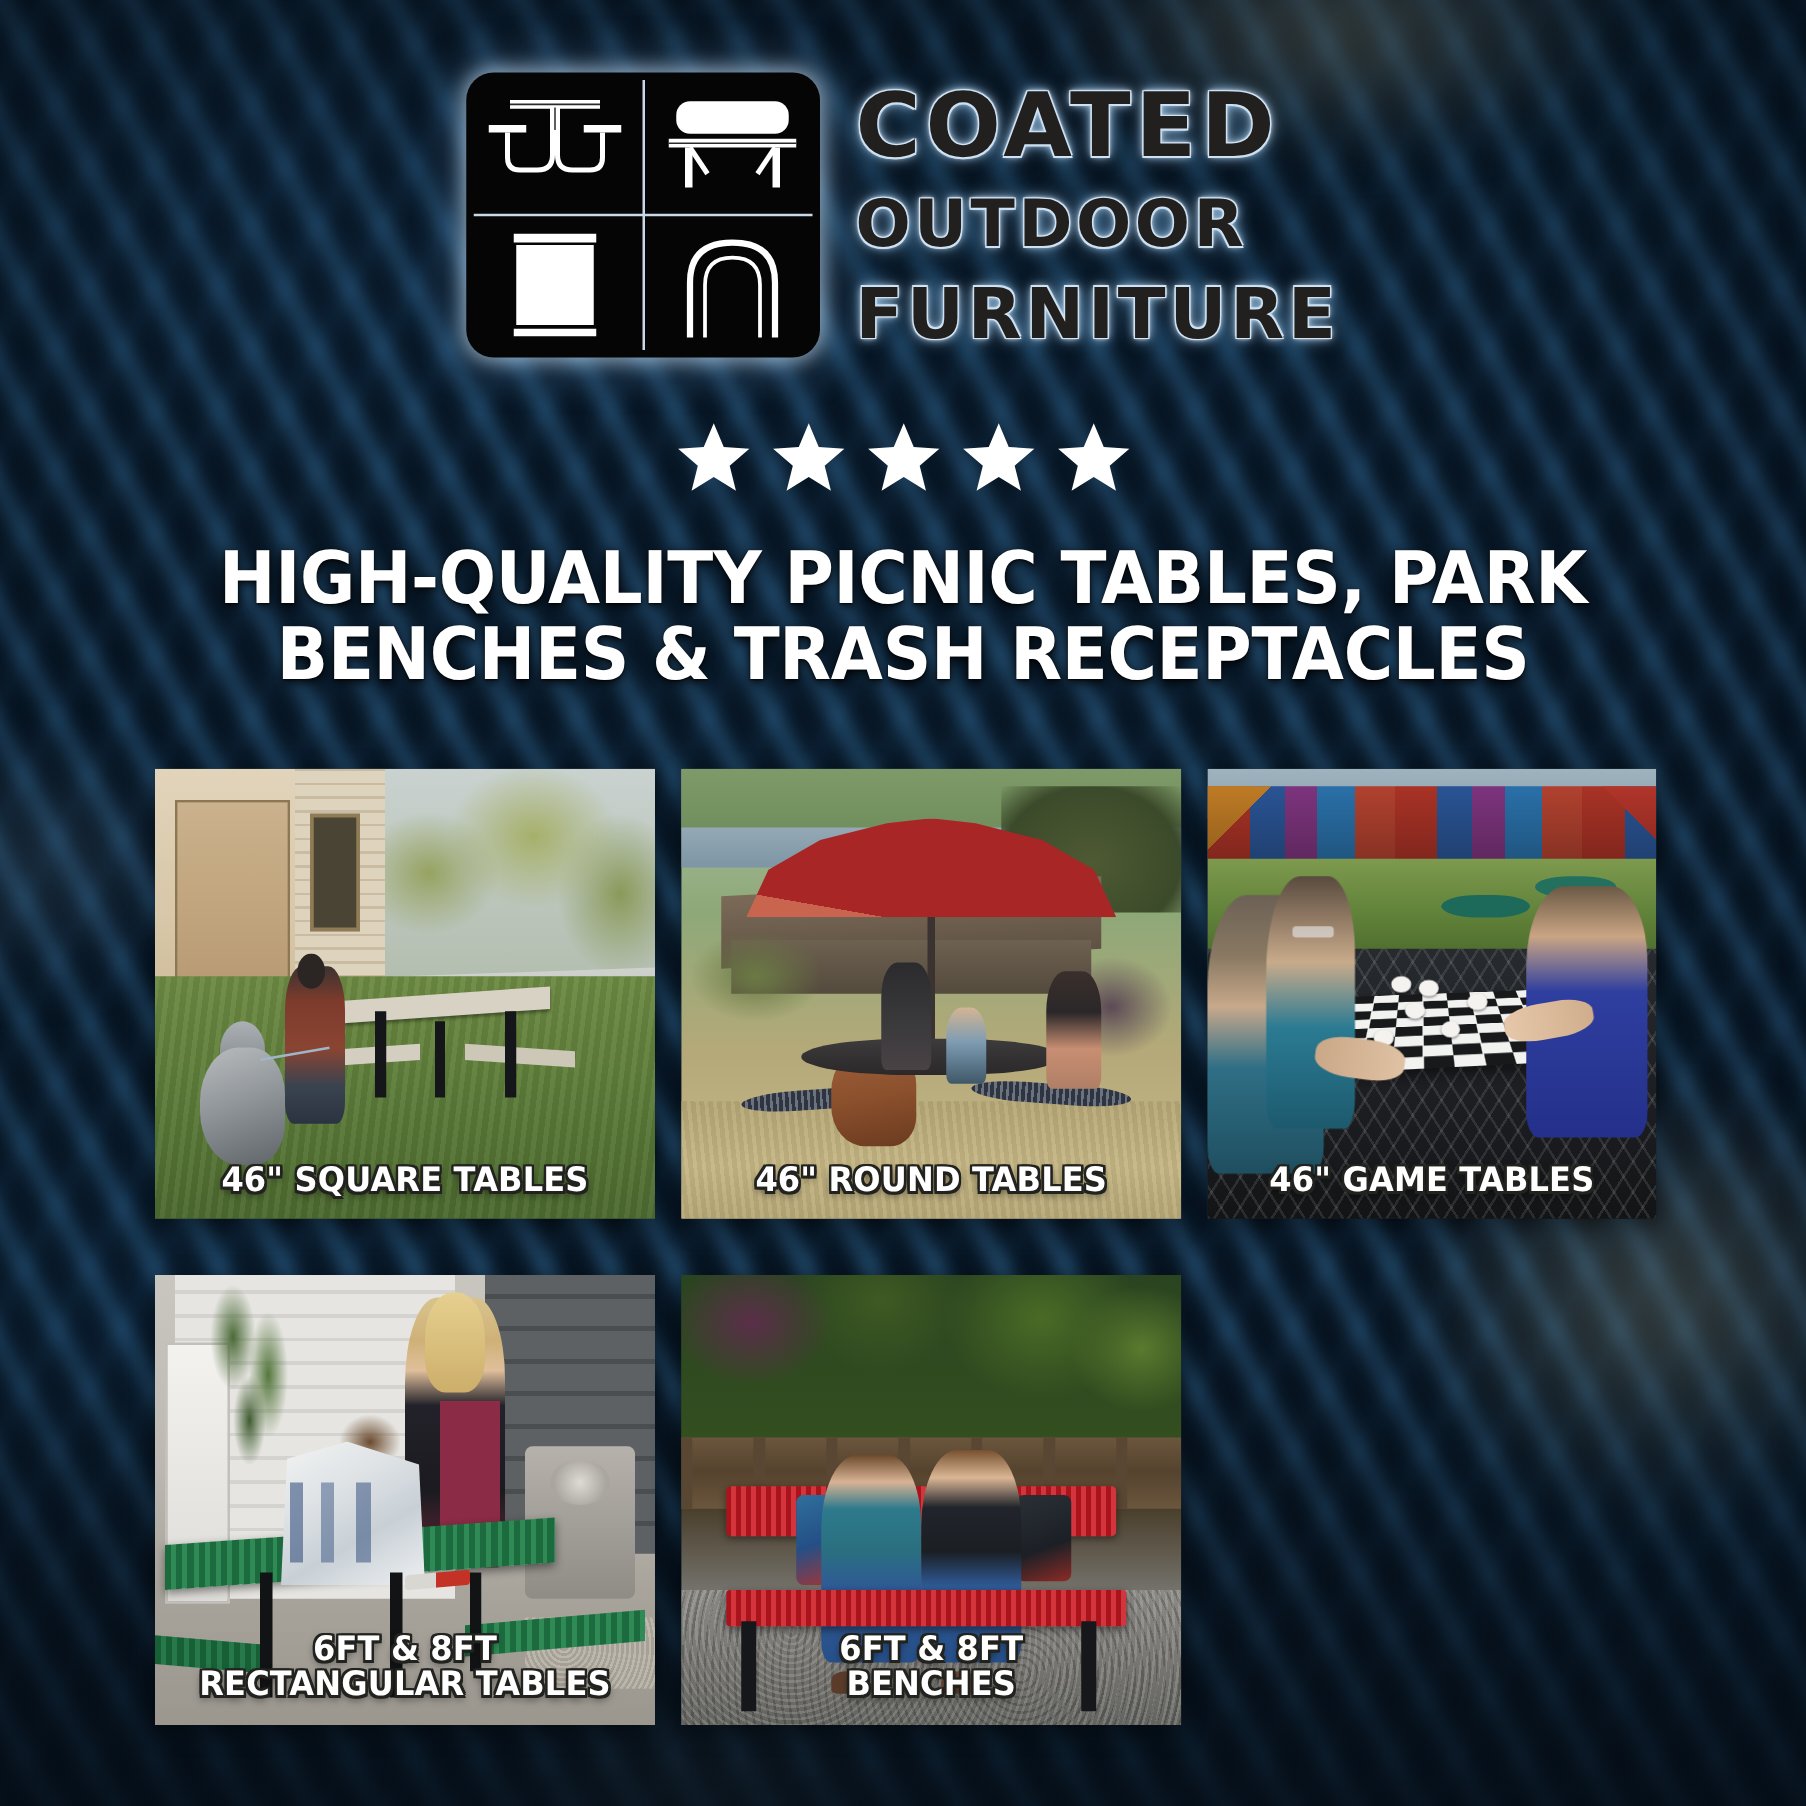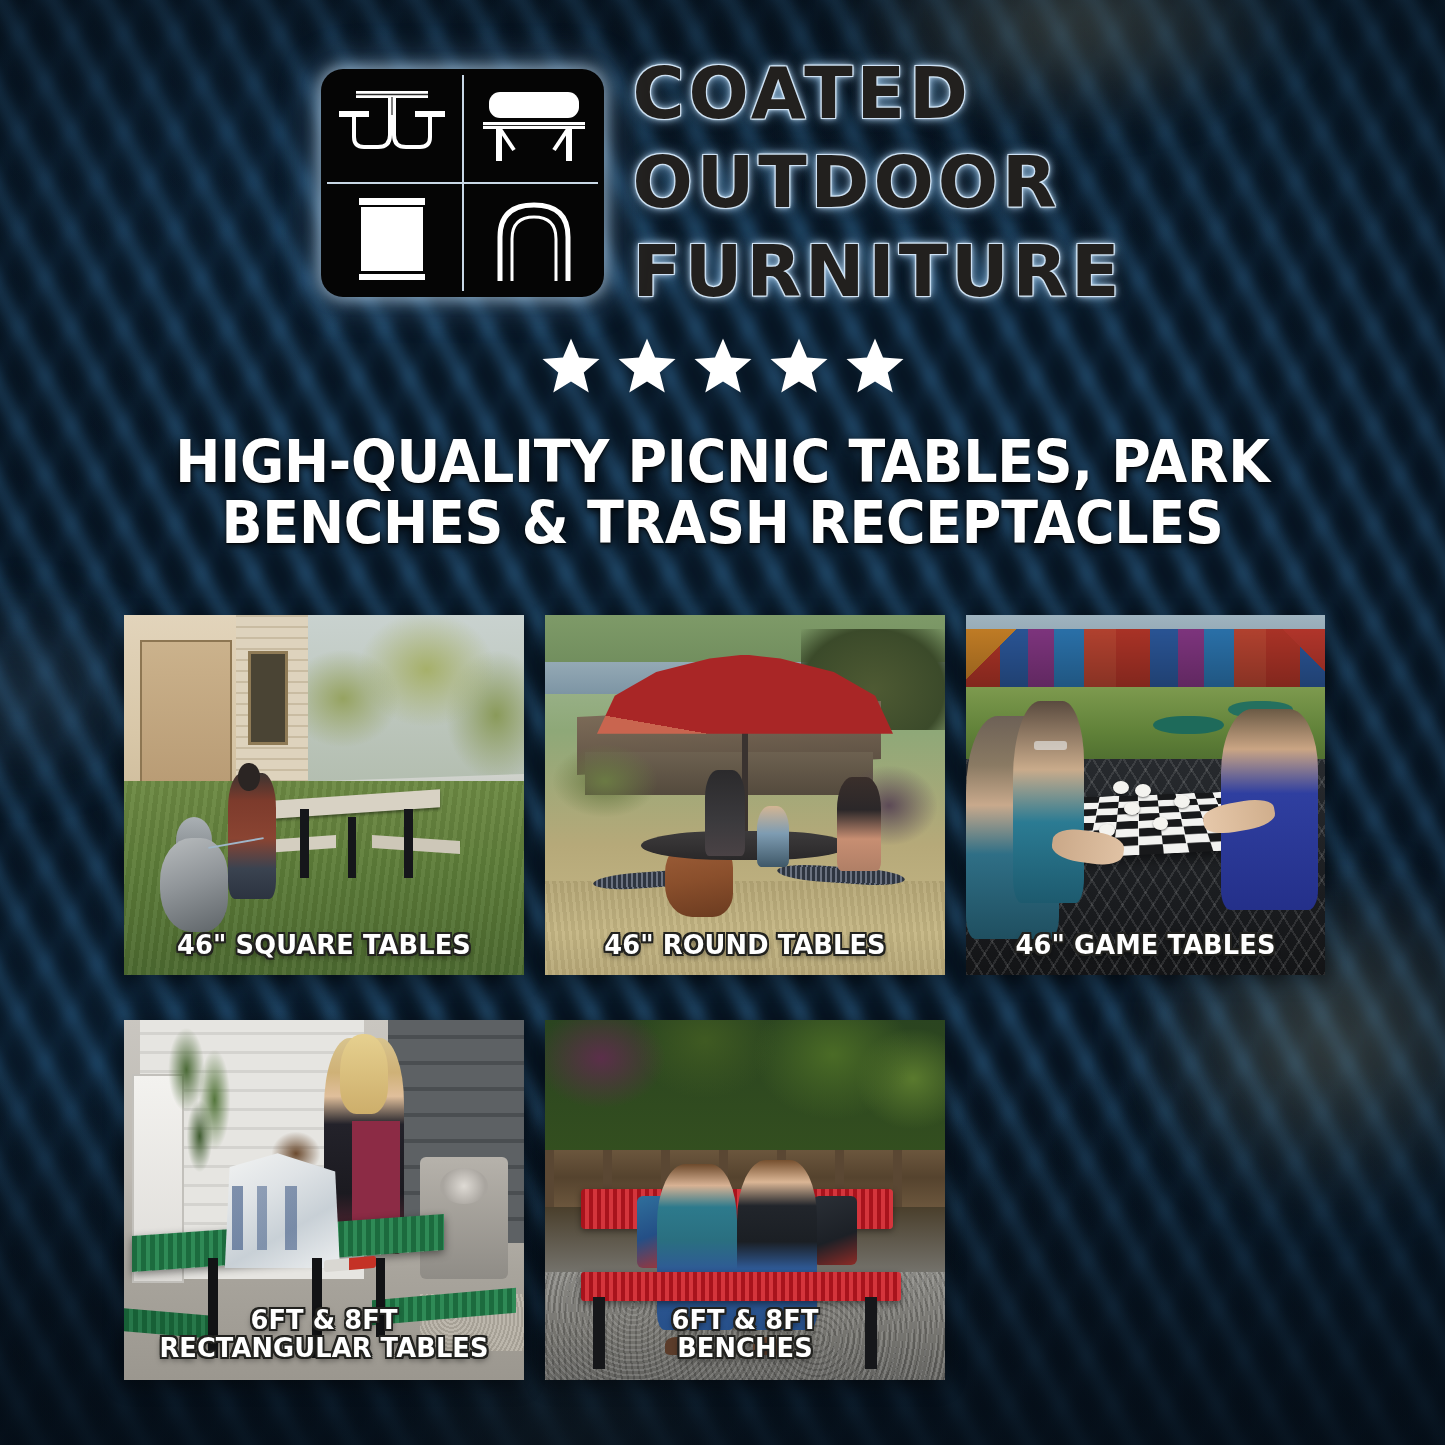--- a/index.html
+++ b/index.html
@@ -89,22 +89,22 @@
     color:#22201e;
     letter-spacing:0.055em;
     line-height:1.0;
     text-shadow:
       0 0 1px #e8f2fb, 0 0 2px #dbe9f6, 0 0 3px #cfe1f2,
       0 0 7px rgba(190,220,245,0.95), 0 0 14px rgba(150,195,235,0.72),
       -1px -1px 0 #dce9f5, 1px -1px 0 #dce9f5, -1px 1px 0 #dce9f5, 1px 1px 0 #dce9f5;
     white-space:nowrap;
   }
   .logo-line.l1 { font-size:71px; }
-  .logo-line.l2 { font-size:71px; }
-  .logo-line.l3 { font-size:71px; }
+  .logo-line.l2 { font-size:52px; }
+  .logo-line.l3 { font-size:56px; }
 
   
   .stars {
     position:absolute; left:0; right:0; top:336px;
     display:flex; justify-content:center; align-items:center; gap:14px;
   }
   .star { width:62px; height:60px; display:block; }
 
   
   .headline {

